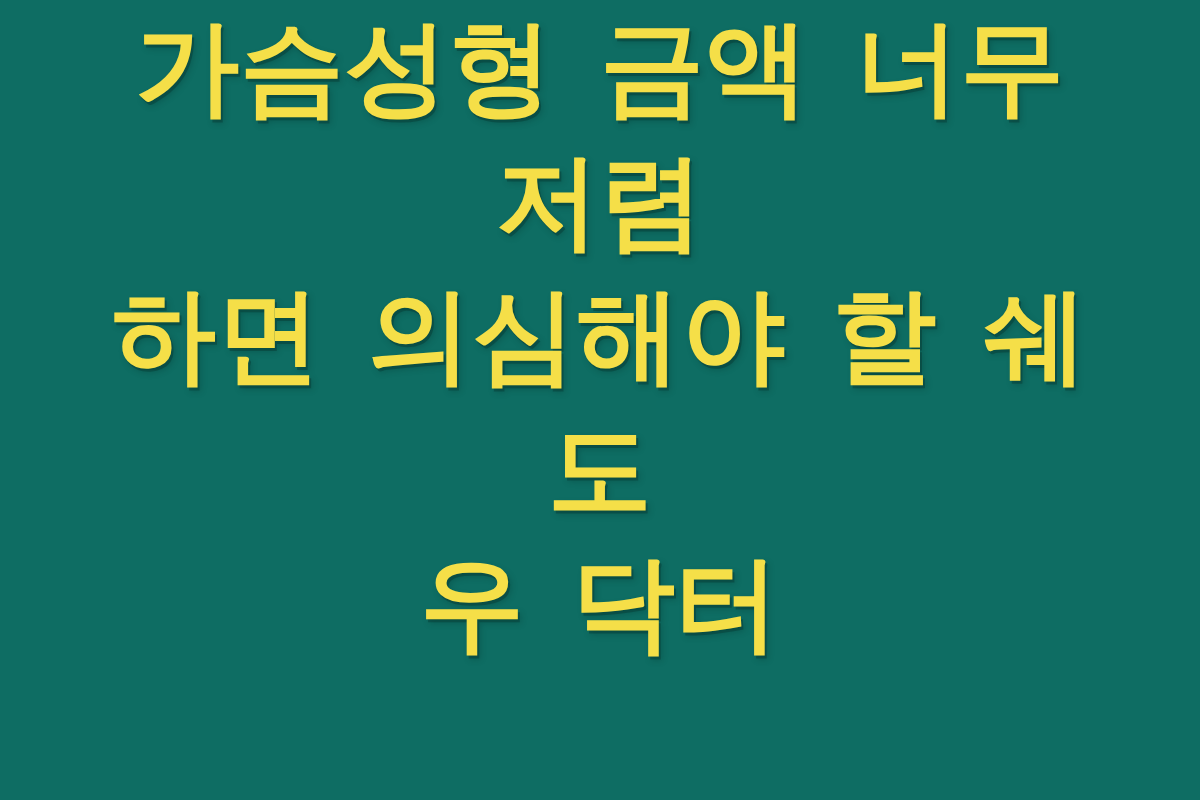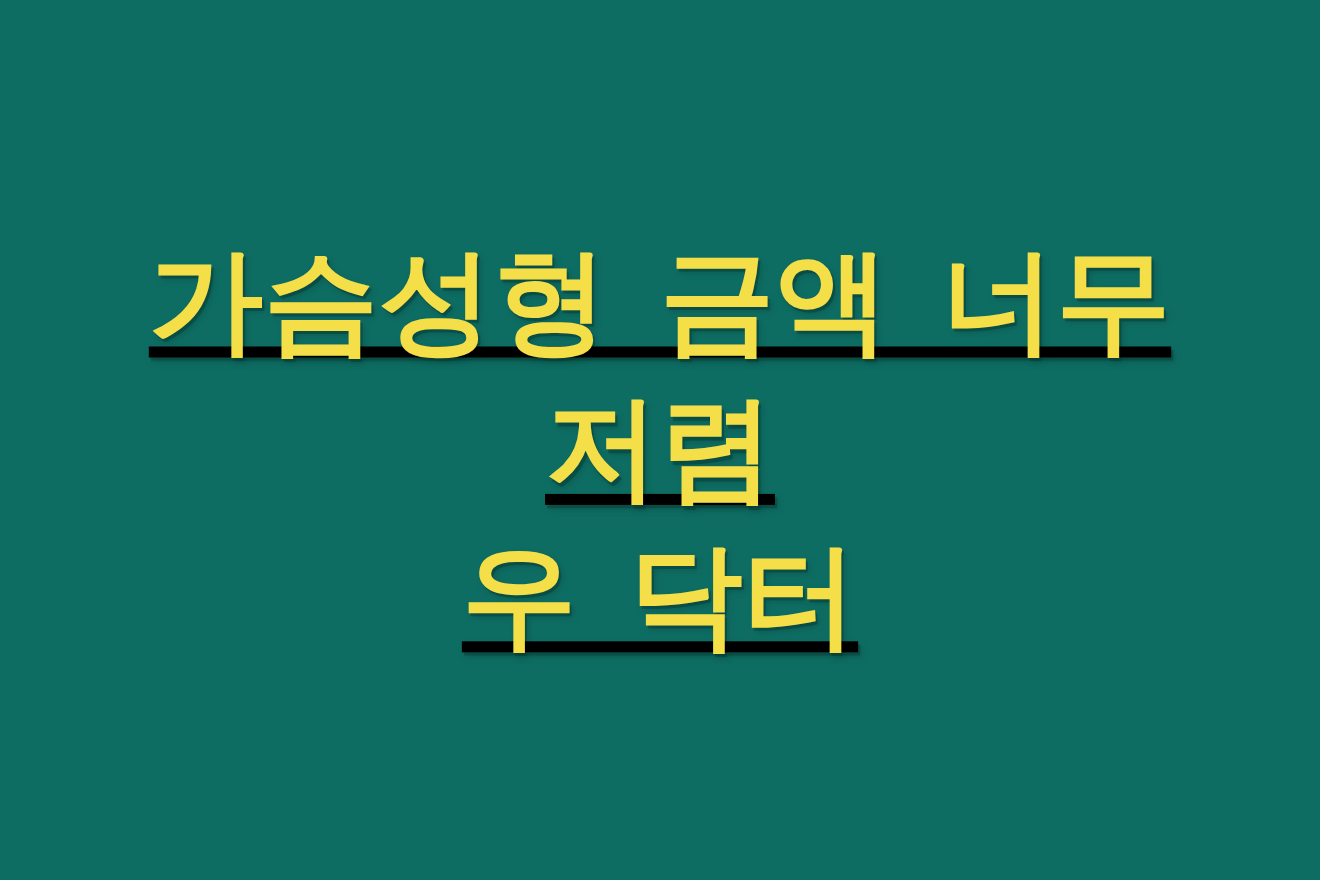--- a/index.html
+++ b/index.html
@@ -20,22 +20,20 @@
   .banner {
     position: relative;
     box-sizing: border-box;
     width: 1200px;
     height: 684px;
     background: #0e6d63;
     display: flex;
     flex-direction: column;
     align-items: center;
     justify-content: flex-start;
-    padding-top: 206px;
-    text-decoration: underline;
   }
 
   
   .headline {
     width: 1060px;
     margin: 0;
     padding: 0;
     text-align: center;
     color: #f5df48;
     font-family: "DejaVu Sans", "Liberation Sans", sans-serif;
@@ -57,16 +55,17 @@
     padding: 0;
   }
 </style>
 </head>
 <body>
 
 <div class="banner">
 
   <div class="headline">
     <span class="headline-line">가슴성형 금액 너무 저렴</span>
+    <span class="headline-line">하면 의심해야 할 쉐도</span>
     <span class="headline-line">우 닥터</span>
   </div>
 
 </div>
 
 </body></html>

